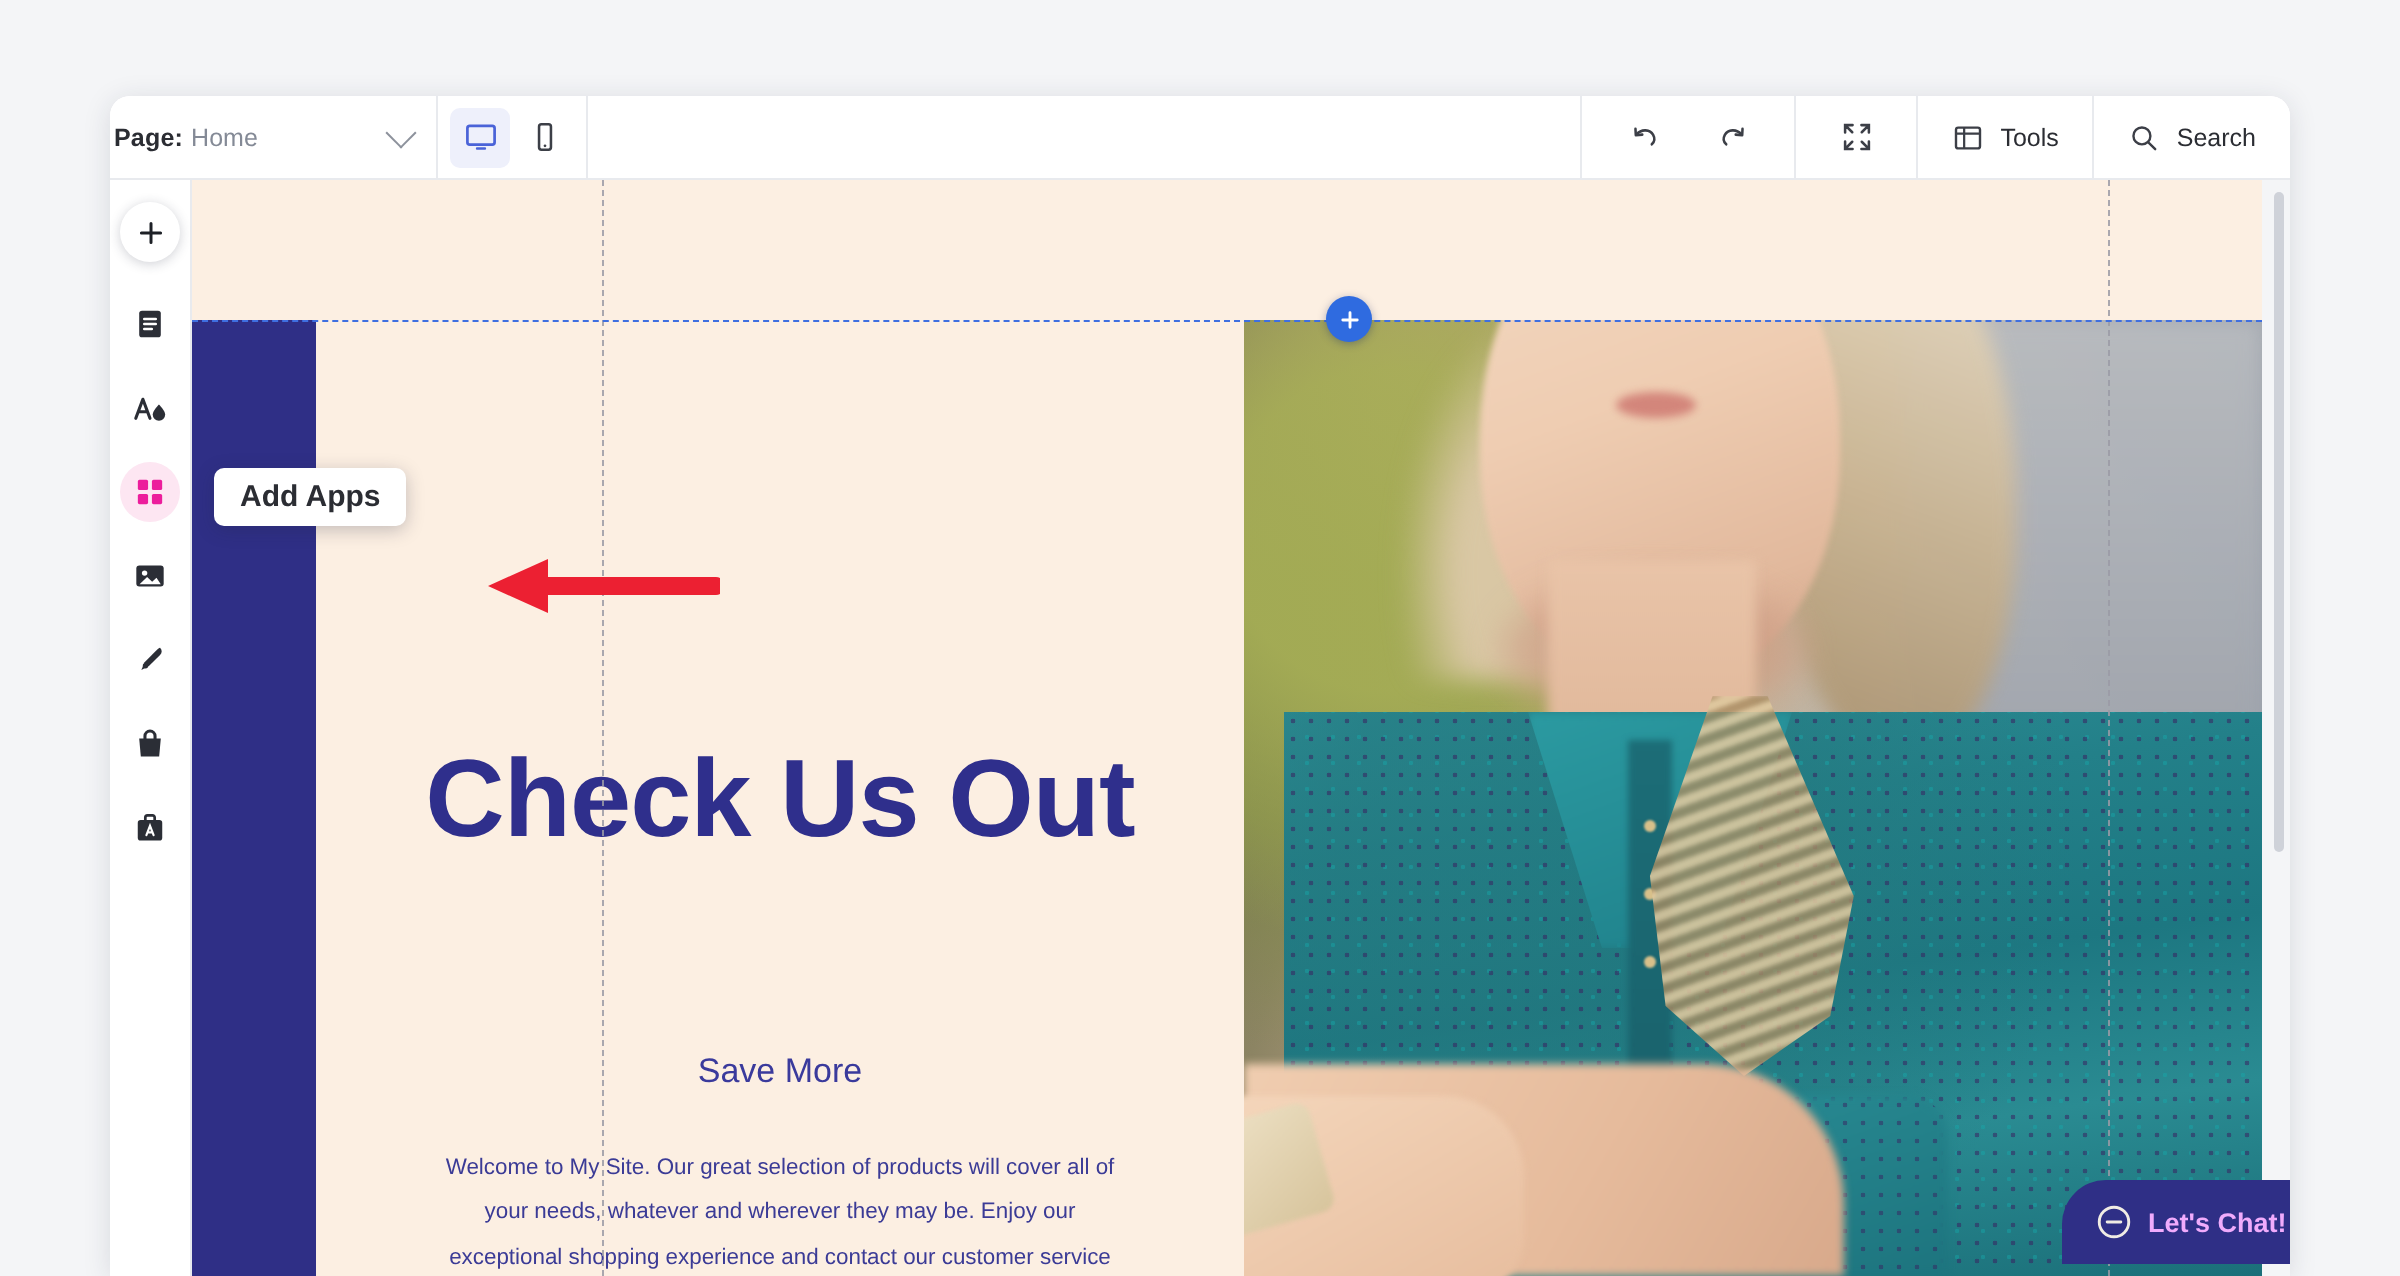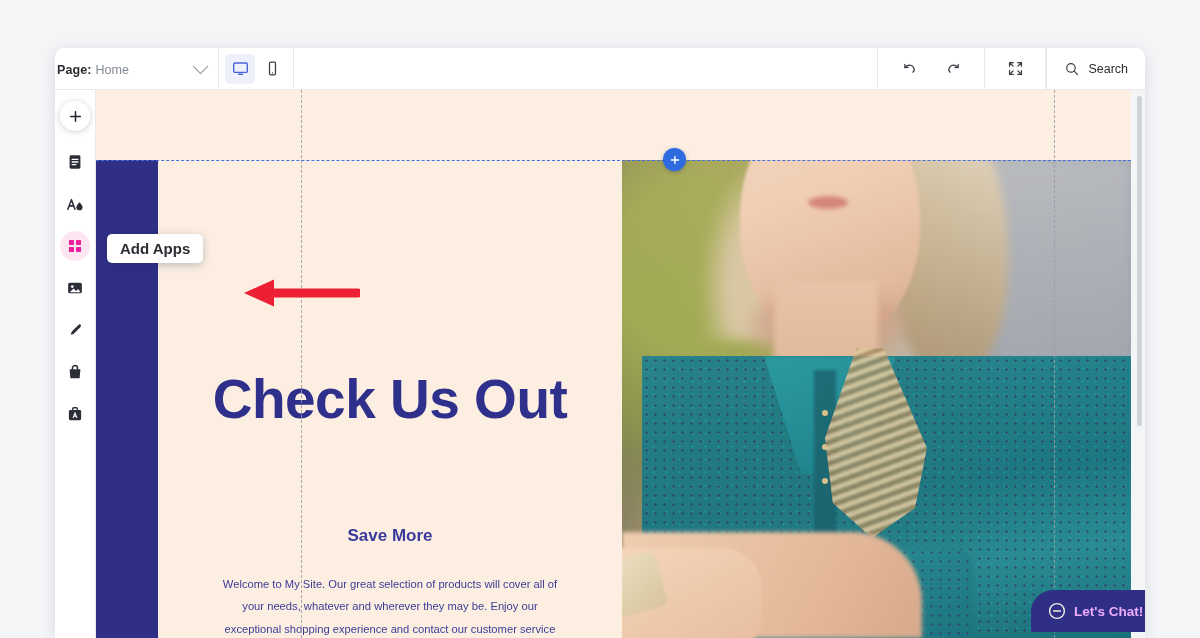--- a/index.html
+++ b/index.html
@@ -227,21 +227,21 @@
     font-weight: 700;
     color: #2f2f8c;
     letter-spacing: -.5px;
   }
   #subhead {
     position: absolute;
     left: 0; top: 366px;
     width: 464px;
     text-align: center;
     font-size: 17px;
-    font-weight: 700;
+    font-weight: 400;
     color: #3a3a9c;
   }
   #body-copy {
     position: absolute;
     left: 56px; top: 413px;
     width: 352px;
     text-align: center;
     font-size: 11.2px;
     line-height: 2.0;
     color: #3b3b96;
@@ -525,20 +525,27 @@
             <path d="M17 3 L12.8 7.2 M17 7.4 L17 3 L12.6 3"></path>
             <path d="M3 17 L7.2 12.8 M3 12.6 L3 17 L7.4 17"></path>
             <path d="M17 17 L12.8 12.8 M17 12.6 L17 17 L12.6 17"></path>
           </g>
         </svg>
       </div>
     </div>
 
     <div class="vdiv"></div>
 
+    <div class="tb-text-btn">
+      <svg width="16" height="16" viewBox="0 0 20 20">
+        <rect x="2.5" y="3.5" width="15" height="13" rx="1.4" fill="none" stroke="#3c3f47" stroke-width="1.5"></rect>
+        <path d="M7.6 3.5 L7.6 16.5 M2.5 7.2 L17.5 7.2" stroke="#3c3f47" stroke-width="1.4"></path>
+      </svg>
+      <span>Tools</span>
+    </div>
 
     <div class="vdiv"></div>
 
     <div class="tb-text-btn">
       <svg width="16" height="16" viewBox="0 0 20 20">
         <circle cx="8.7" cy="8.7" r="5.3" fill="none" stroke="#3c3f47" stroke-width="1.5"></circle>
         <path d="M12.7 12.7 L17 17" stroke="#3c3f47" stroke-width="1.5" stroke-linecap="round"></path>
       </svg>
       <span>Search</span>
     </div>

